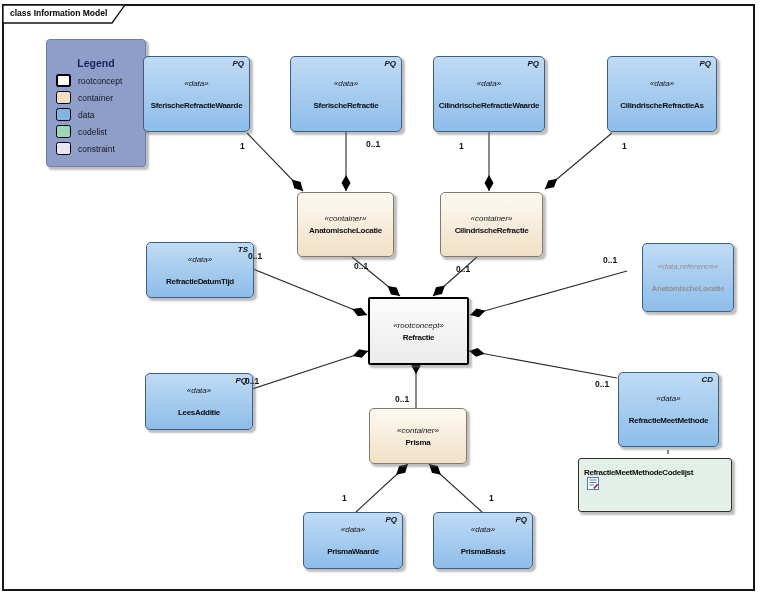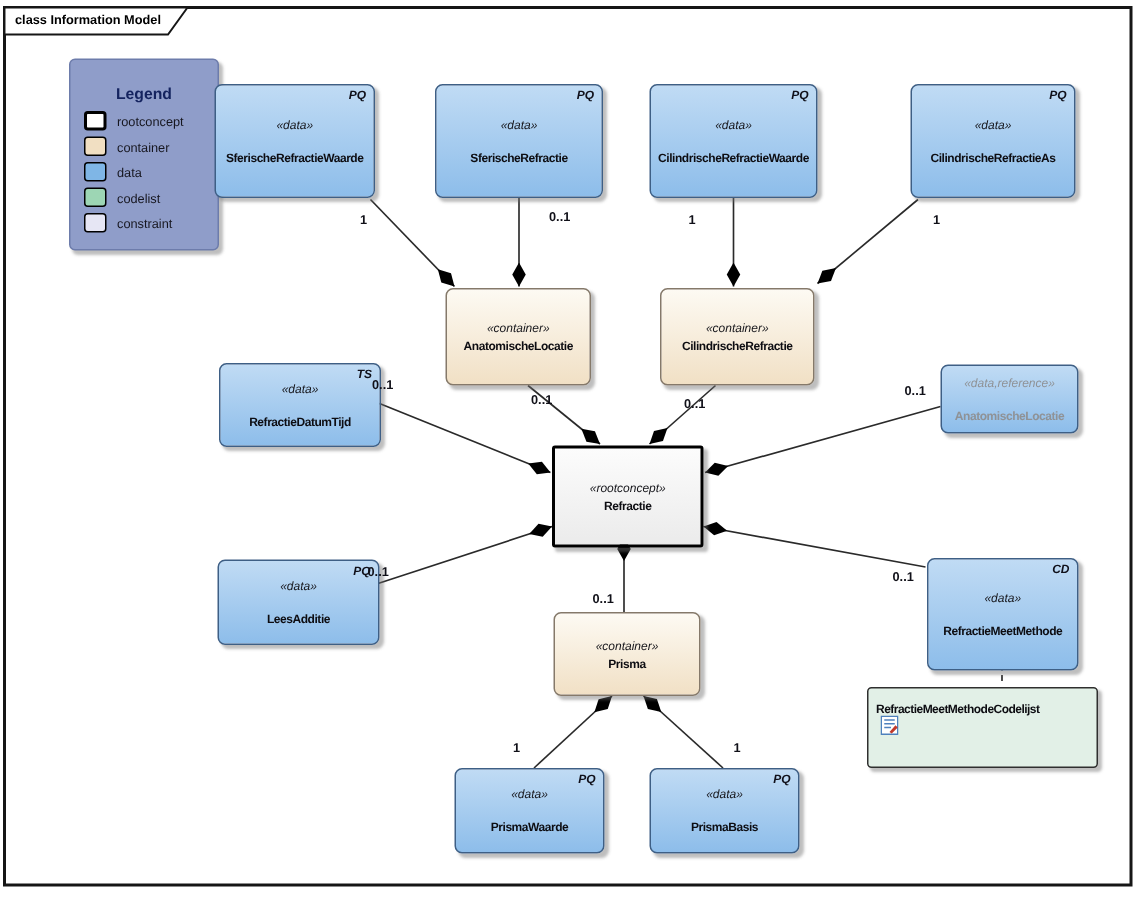--- a/index.html
+++ b/index.html
@@ -131,21 +131,21 @@
   <span class="stereo">«container»</span>
   <span class="nm">CilindrischeRefractie</span>
 </div>
 
 <div class="node data-node" style="left:146px;top:242px;width:108px;height:56px">
   <span class="tp">TS</span>
   <span class="stereo">«data»</span>
   <span class="nm">RefractieDatumTijd</span>
 </div>
 
-<div class="node data-node ghost" style="left:627px;top:243px;width:92px;height:46px">
+<div class="node data-node ghost" style="left:642px;top:243px;width:92px;height:69px">
   <span class="stereo">«data,reference»</span>
   <span class="nm">AnatomischeLocatie</span>
 </div>
 
 <div class="node rootconcept-node" style="left:368px;top:297px;width:101px;height:68px">
   <span class="stereo">«rootconcept»</span>
   <span class="nm">Refractie</span>
 </div>
 
 <div class="node data-node" style="left:145px;top:373px;width:108px;height:57px">

